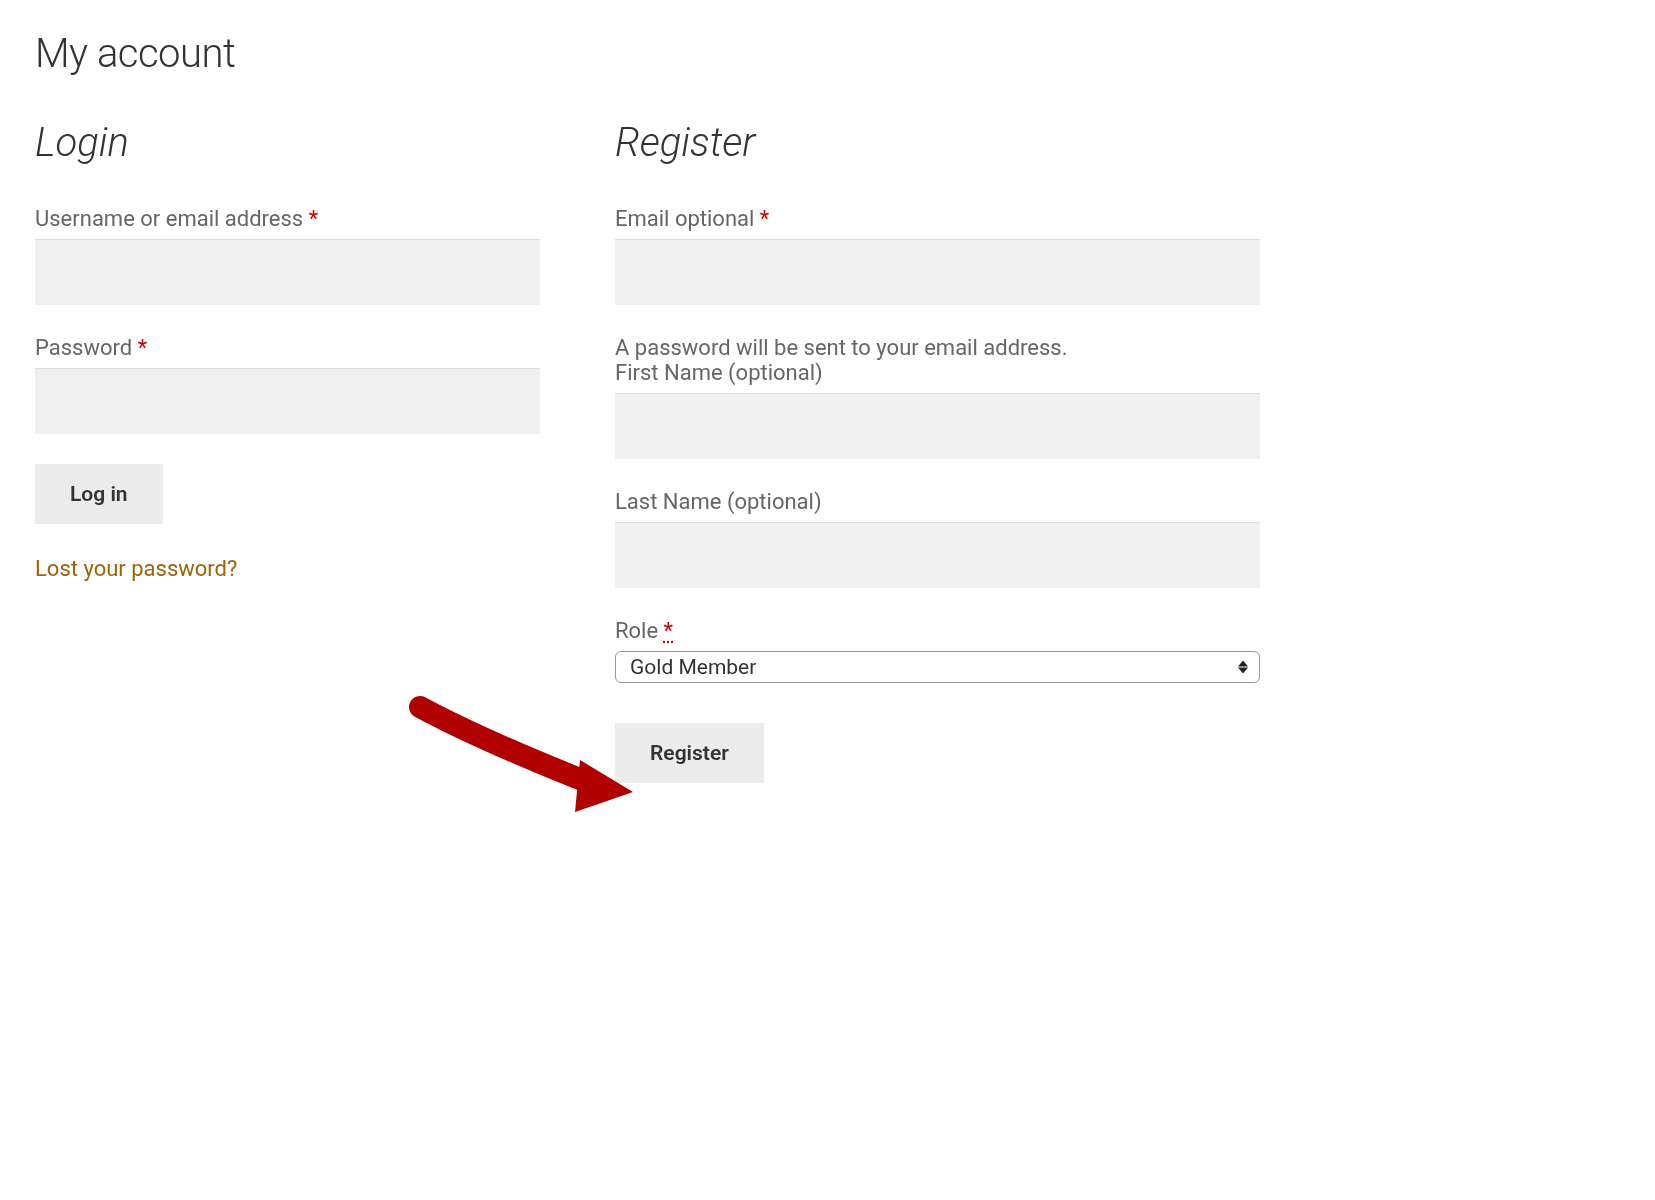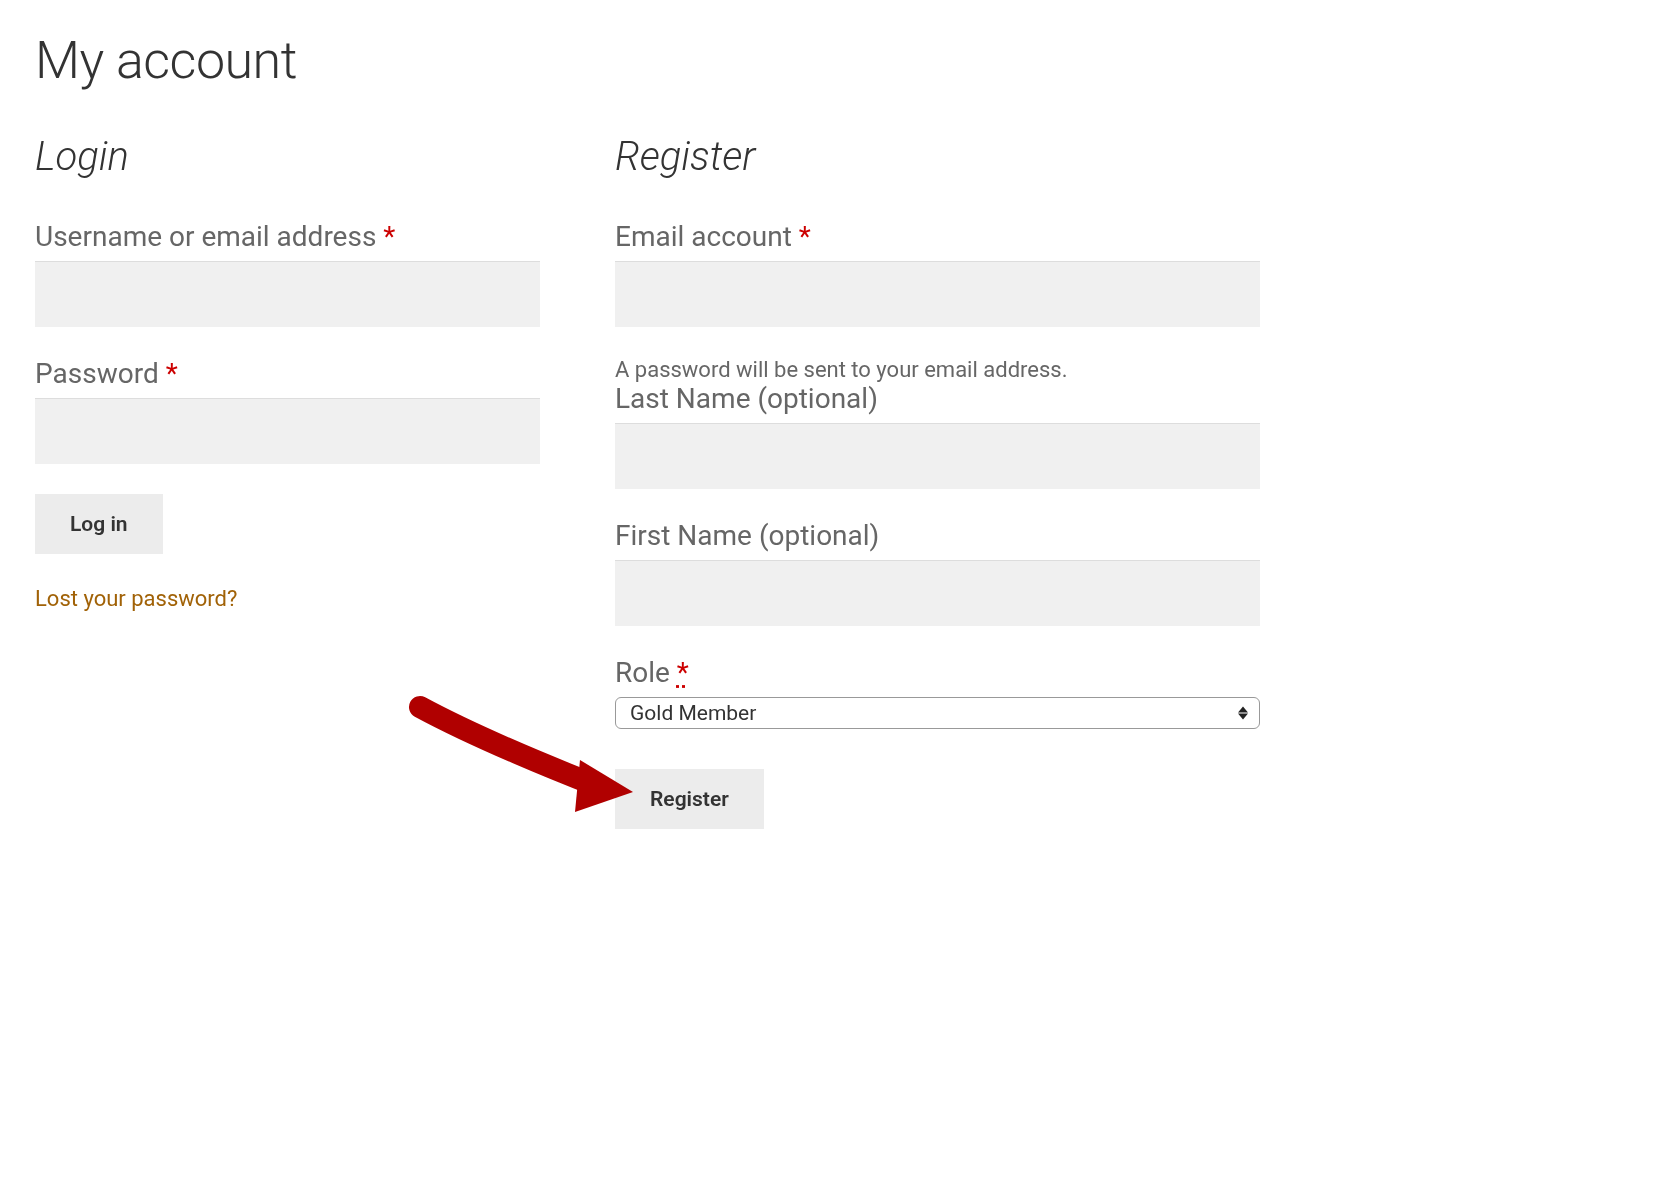--- a/index.html
+++ b/index.html
@@ -8,21 +8,21 @@
       padding: 0;
     }
     body {
       font-family: -apple-system, BlinkMacSystemFont, "Segoe UI", Roboto, "Helvetica Neue", Arial, sans-serif;
       background: #ffffff;
       padding: 30px 35px;
       color: #333;
       width: 1655px;
     }
     h1.page-title {
-      font-size: 52px;
+      font-size: 40px;
       font-weight: 300;
       color: #333333;
       margin-bottom: 42px;
       letter-spacing: -0.5px;
     }
     .columns {
       display: flex;
       gap: 75px;
     }
     .col {
@@ -39,21 +39,21 @@
       font-weight: 300;
       color: #333333;
       margin-bottom: 40px;
       font-style: italic;
     }
     .field {
       margin-bottom: 30px;
     }
     .field label {
       display: block;
-      font-size: 28px;
+      font-size: 22px;
       color: #666666;
       margin-bottom: 8px;
     }
     .required {
       color: #cc0000;
     }
     .text-input {
       width: 100%;
       height: 66px;
       background: #f0f0f0;
@@ -199,34 +199,34 @@
       <div>
         <a class="link">Lost your password?</a>
       </div>
     </div>
 
     <div class="col col-right">
       <h2 class="section-title">Register</h2>
 
       <div class="field">
         <label>
-          <span>Email account </span><span class="required">*</span>
+          <span>Email optional </span><span class="required">*</span>
         </label>
         <input type="email" class="text-input" style="">
       </div>
 
       <p class="hint-text">A password will be sent to your email address.</p>
 
       <div class="field">
+        <label>First Name (optional)</label>
+        <input type="text" class="text-input" style="">
+      </div>
+
+      <div class="field">
         <label>Last Name (optional)</label>
-        <input type="text" class="text-input" style="">
-      </div>
-
-      <div class="field">
-        <label>First Name (optional)</label>
         <input type="text" class="text-input" style="">
       </div>
 
       <div class="field">
         <label class="role-label">
           <span>Role </span><span class="required">*</span>
         </label>
         <div class="select-wrap">
           <select class="select-input">
             <option>Gold Member</option>

